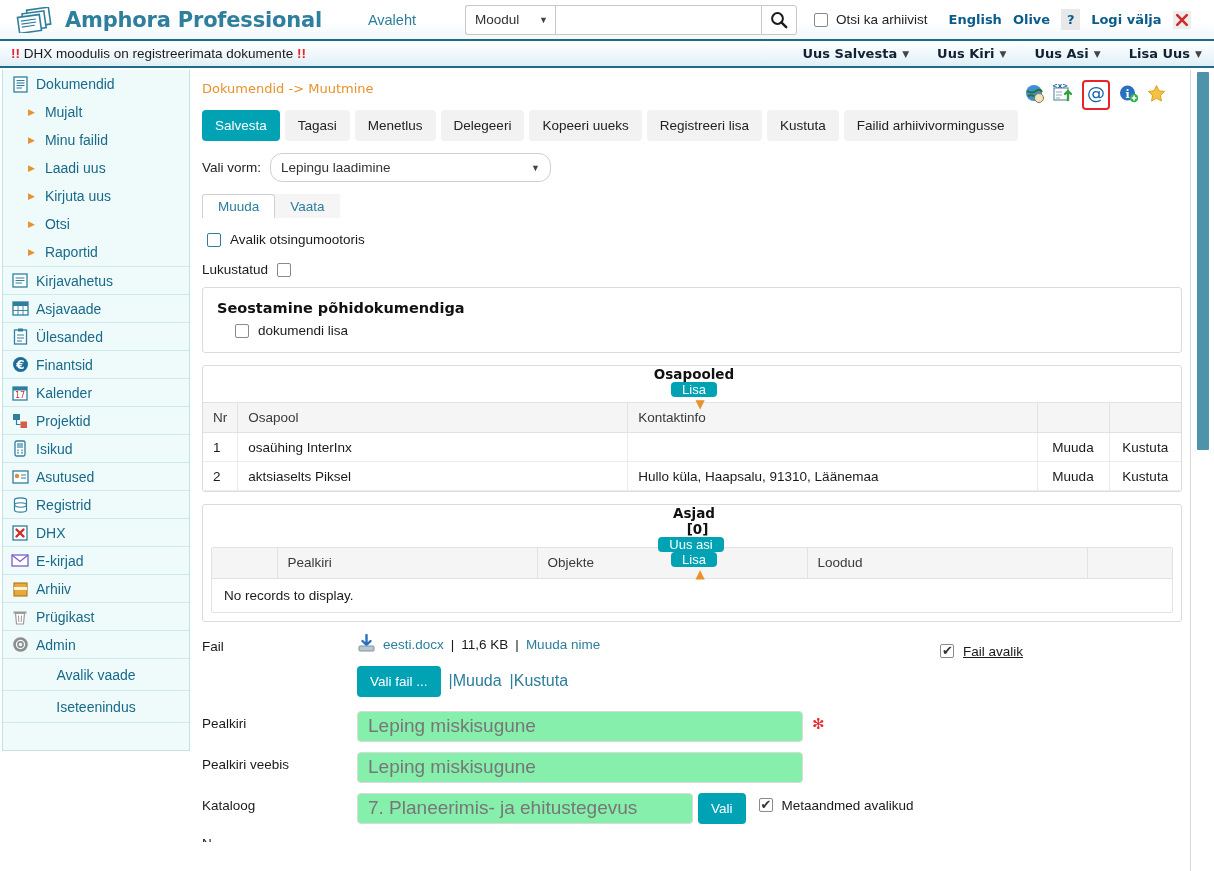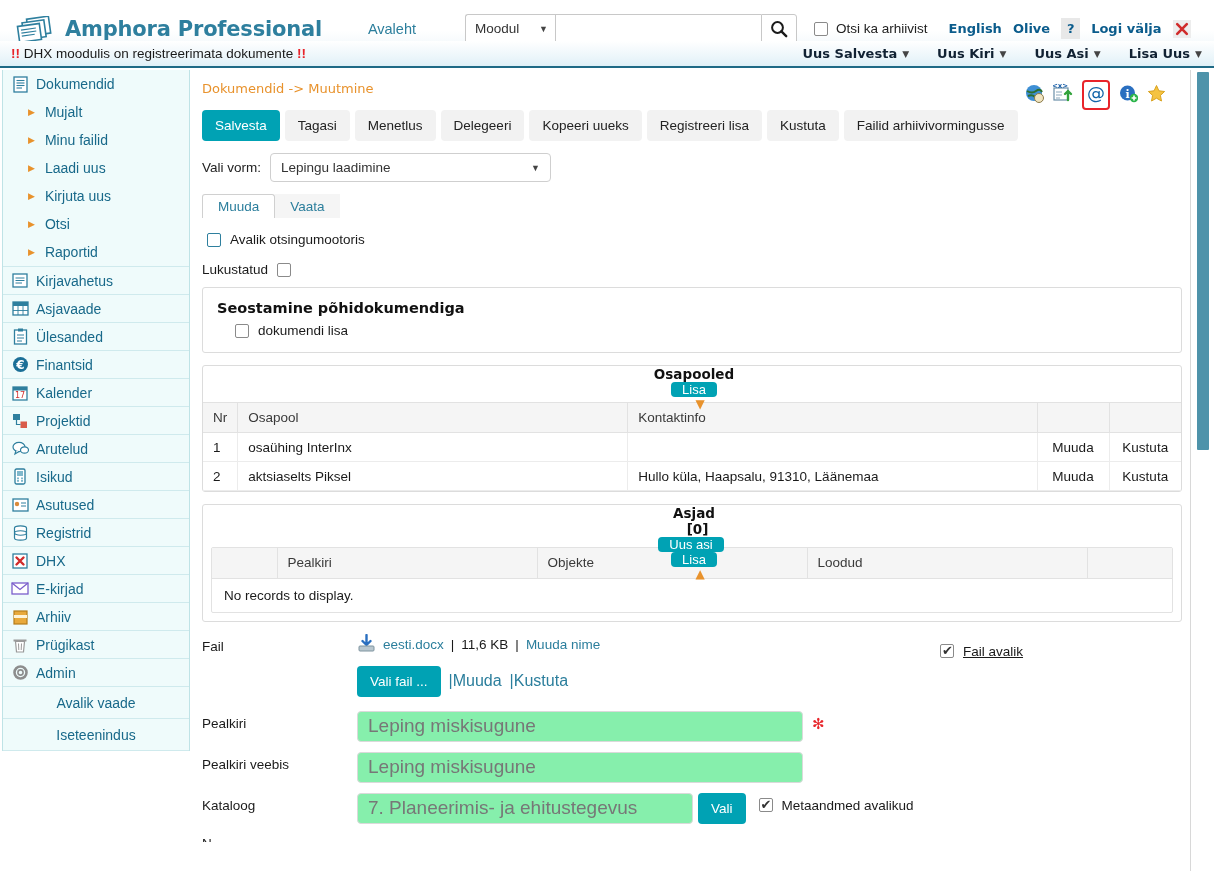--- a/index.html
+++ b/index.html
@@ -7,21 +7,21 @@
     margin: 0; padding: 0;
     width: 1214px; height: 871px;
     overflow: hidden;
     font-family: "Liberation Sans", sans-serif;
     background: #ffffff;
   }
   body { position: relative; }
 
   
   #header {
-    position: absolute; top: 9px; left: 0; width: 1214px; height: 41px;
+    position: absolute; top: 0; left: 0; width: 1214px; height: 41px;
     background: linear-gradient(to bottom, #ffffff 0%, #ffffff 55%, #f2f8fb 100%);
     border-bottom: 2px solid #1f6a86;
     display: flex; align-items: center;
   }
   #logo-wrap { display: flex; align-items: center; margin-left: 14px; }
   .logo-icon { width: 44px; height: 26px; position: relative; margin-right: 7px; }
   .logo-icon svg { position:absolute; top:0; left:0; }
   .logo-text {
     font-family: "DejaVu Sans", sans-serif;
     font-weight: bold; font-size: 21px; letter-spacing: -0.2px;
@@ -148,21 +148,21 @@
     height: 31px; padding: 0 13px; border-radius: 4px;
     background: #f2f2f2; color: #222; font-size: 13.5px;
     display: flex; align-items: center; cursor: pointer; border: none;
     font-family: "Liberation Sans", sans-serif;
   }
   .tbtn.primary { background: #00a2b4; color: #fff; }
 
   #vorm-row { margin: 12px 0 0 8px; display: flex; align-items: center; gap: 9px; }
   #vorm-label { font-size: 13.5px; color: #222; }
   #vorm-select {
-    width: 281px; height: 29px; border: 1px solid #cfcfcf; border-radius: 4px;
+    width: 281px; height: 29px; border: 1px solid #cfcfcf; border-radius: 12px;
     background: #fff; display:flex; align-items:center; justify-content: space-between;
     padding: 0 10px; font-size: 13.5px; color: #333; cursor: pointer;
   }
 
   #tabs { margin: 12px 0 0 8px; display: flex; align-items: flex-end; height: 24px; }
   .tab {
     height: 24px; padding: 0 15px; font-size: 13.5px; color: #2b7e9c;
     display: flex; align-items: center; cursor: pointer;
     background: #f5f5f5;
   }
@@ -433,30 +433,20 @@
   </div>
   <div class="side-item">
     <span class="ic">
       <svg width="16" height="16" viewBox="0 0 16 16">
           <rect x="1" y="1" width="7" height="6" fill="#2e7f9e"></rect>
           <rect x="8.5" y="8.5" width="6.5" height="6.5" fill="#d95c4a"></rect>
           <path d="M4.5 7 L4.5 11.5 L8.5 11.5" fill="none" stroke="#2e7f9e" stroke-width="1.2"></path>
         </svg>
     </span>
     <span>Projektid</span>
-  </div>
-  <div class="side-item">
-    <span class="ic">
-      <svg width="17" height="15" viewBox="0 0 17 15">
-          <ellipse cx="7" cy="6" rx="6" ry="4.6" fill="#fff" stroke="#2e7f9e" stroke-width="1.2"></ellipse>
-          <path d="M4 9.5 L3 13 L7 10.5" fill="#fff" stroke="#2e7f9e" stroke-width="1.2"></path>
-          <ellipse cx="12.5" cy="9" rx="4" ry="3.2" fill="#fff" stroke="#2e7f9e" stroke-width="1.2"></ellipse>
-        </svg>
-    </span>
-    <span>Arutelud</span>
   </div>
   <div class="side-item">
     <span class="ic">
       <svg width="12" height="17" viewBox="0 0 12 17">
           <rect x="1" y="1" width="10" height="15" rx="1.5" fill="#fff" stroke="#2e7f9e" stroke-width="1.3"></rect>
           <rect x="3" y="3" width="6" height="5" fill="#7fb8cc"></rect>
           <g fill="#7fb8cc">
             <rect x="3" y="9.5" width="2" height="1.8"></rect>
             <rect x="7" y="9.5" width="2" height="1.8"></rect>
             <rect x="3" y="12" width="2" height="1.8"></rect>

